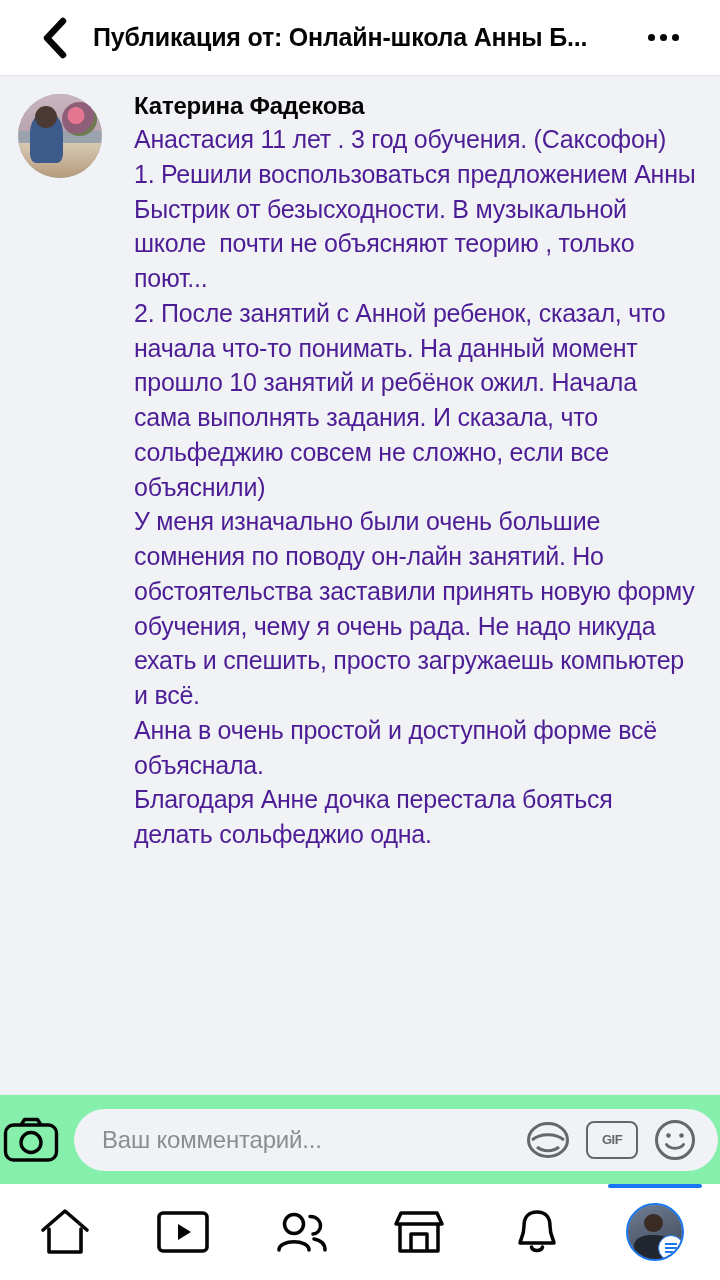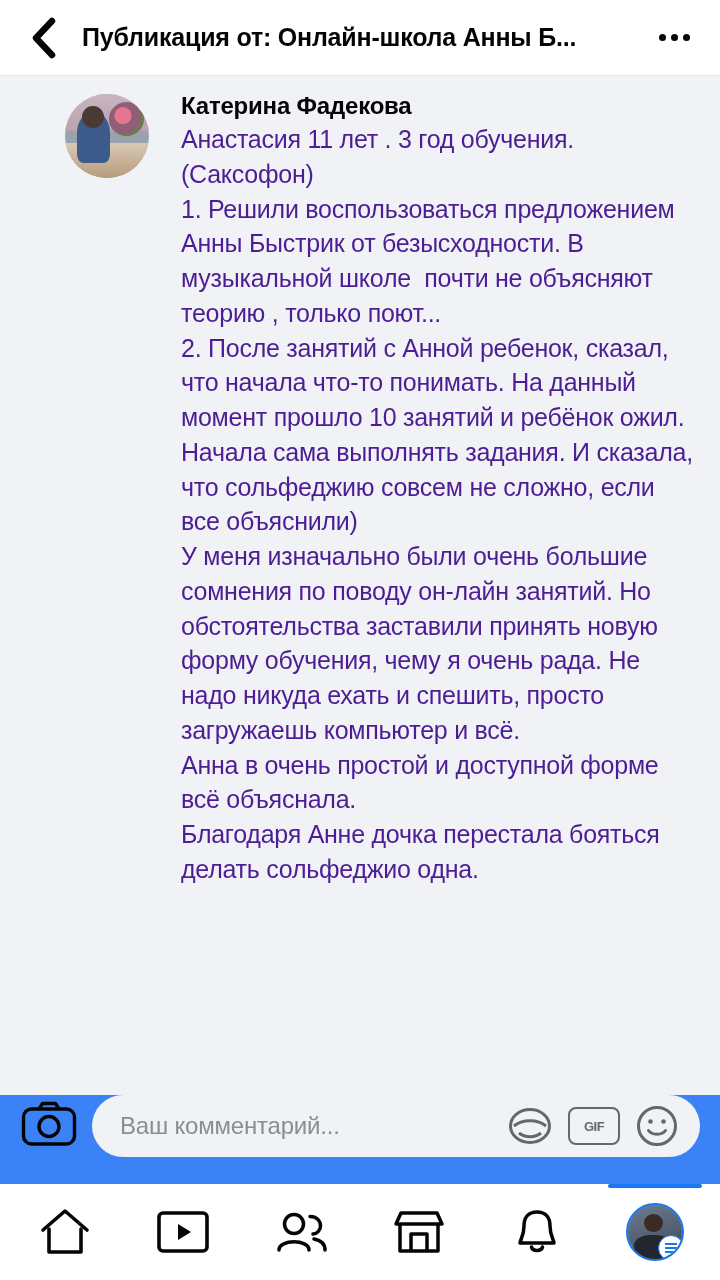--- a/index.html
+++ b/index.html
@@ -22,21 +22,21 @@
     position: relative;
     background: #ffffff;
   }
 
   
   .header {
     height: 76px;
     min-height: 76px;
     display: flex;
     align-items: center;
-    padding: 0 22px;
+    padding: 0 33px;
     box-sizing: border-box;
     background: #ffffff;
     border-bottom: 1px solid #e4e6eb;
   }
   .back-btn {
     width: 42px;
     height: 42px;
     display: flex;
     align-items: center;
     justify-content: center;
@@ -76,21 +76,20 @@
     position: relative;
     background: #f0f2f5;
     overflow: hidden;
   }
   .post {
     display: flex;
     padding: 14px 0 7px 0;
     background: #f0f2f5;
     height: 100%;
     box-sizing: border-box;
-    margin-left: 47px;
   }
   .avatar-col {
     width: 120px;
     min-width: 120px;
     padding-left: 18px;
     box-sizing: border-box;
     padding-top: 4px;
   }
   .avatar {
     width: 84px;
@@ -155,22 +154,23 @@
     letter-spacing: -0.25px;
     white-space: pre-wrap;
     word-wrap: break-word;
   }
 
   
   .composer {
     height: 90px;
     min-height: 90px;
     display: flex;
-    background: #3b82f6;
-    padding: 0 20px;
+    align-items: center;
+    background: #86efac;
+    padding: 0 2px;
     box-sizing: border-box;
     gap: 14px;
     border-top: 1px solid #eceef1;
   }
   .camera-btn {
     width: 58px;
     height: 58px;
     display: flex;
     align-items: center;
     justify-content: center;

